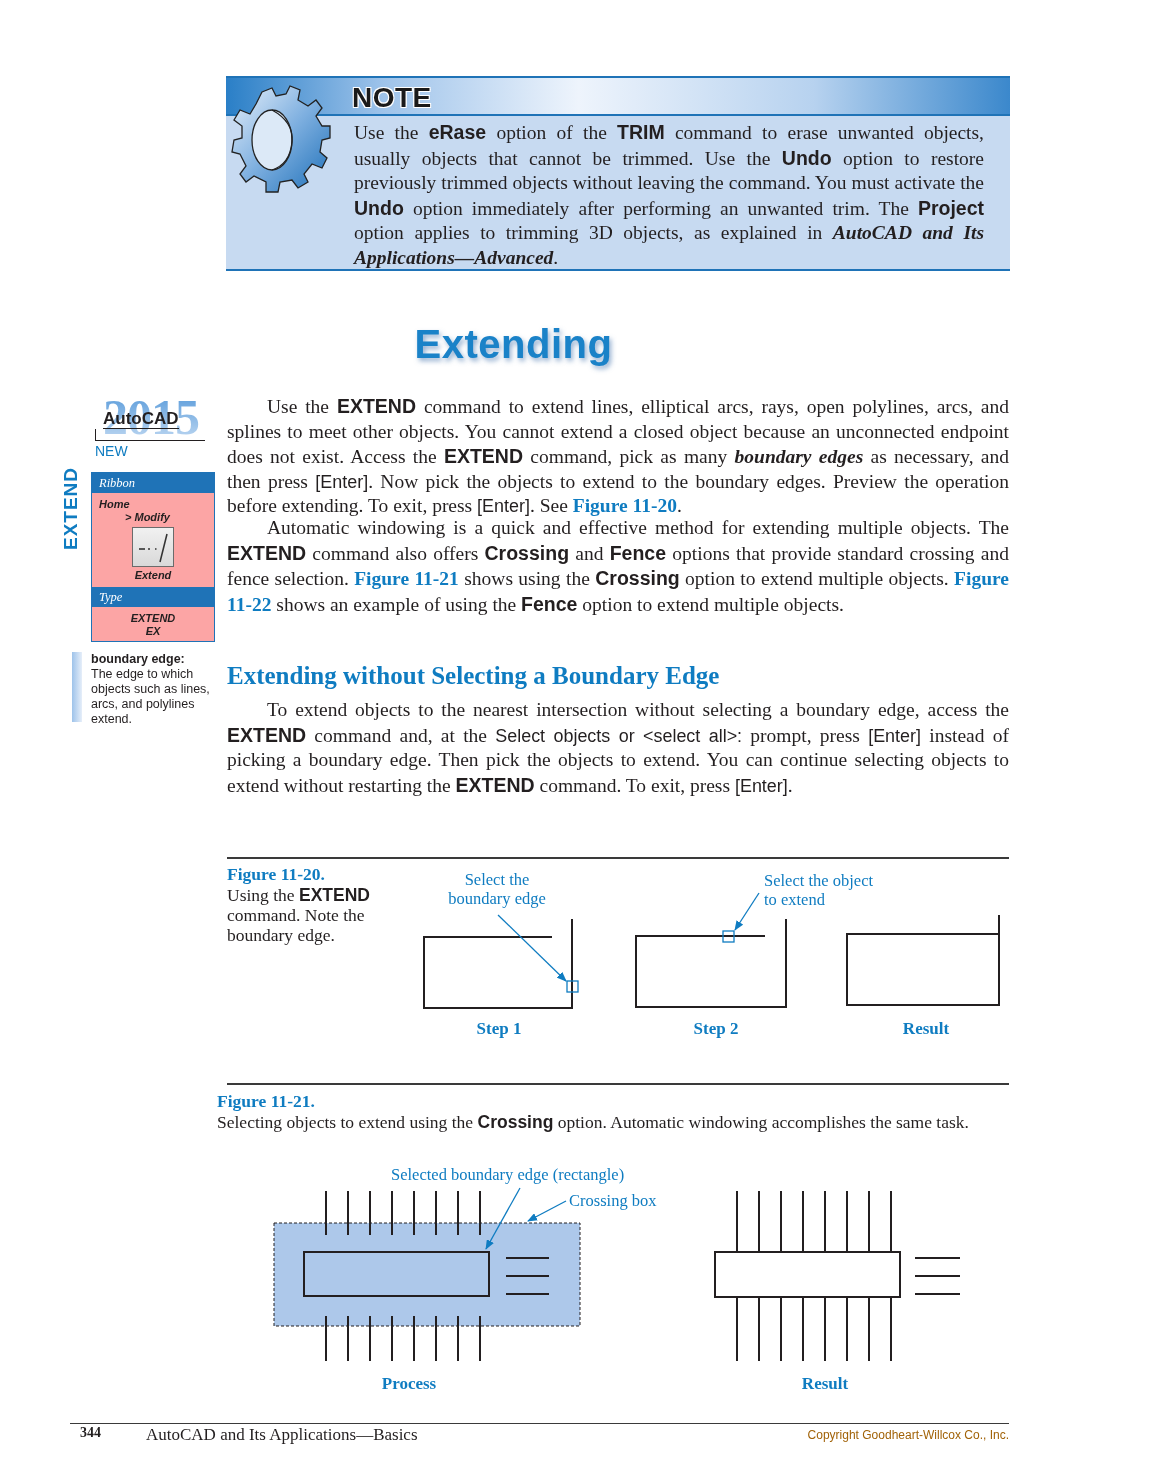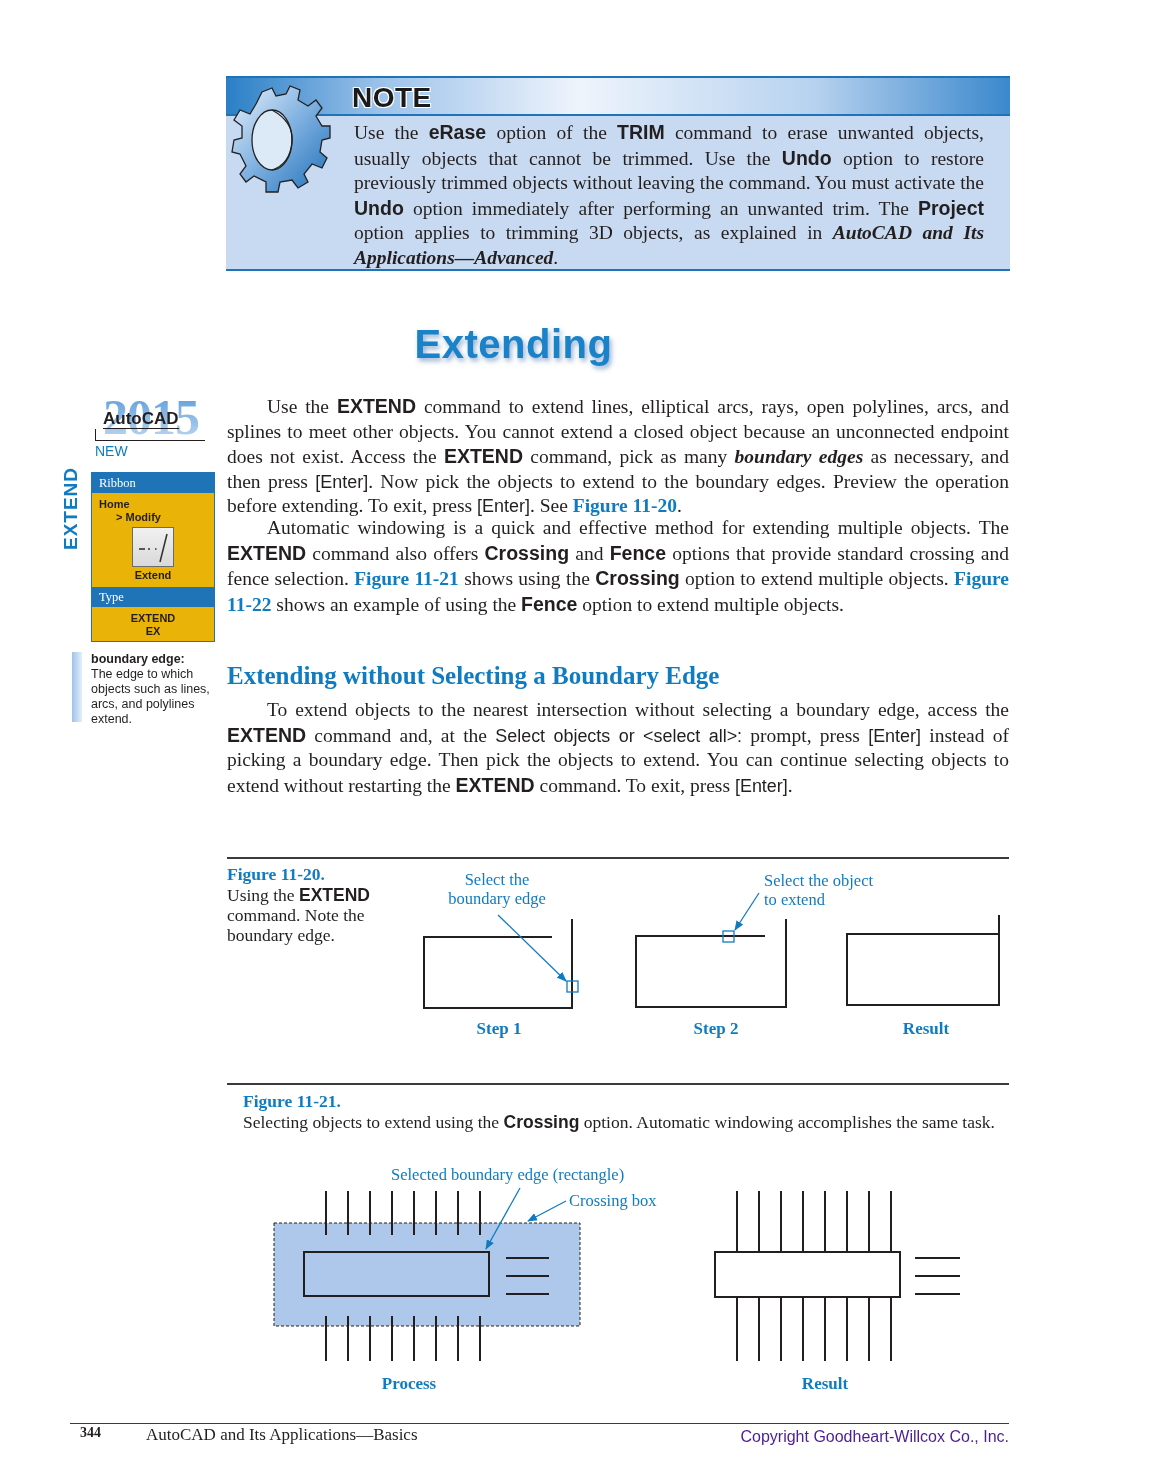--- a/index.html
+++ b/index.html
@@ -28,25 +28,25 @@
   .ac-year { position: absolute; left: 8px; top: -8px; font-family: Liberation Serif, serif; font-weight: bold; font-size: 50px; color: #7fb0e0; letter-spacing: -1px;
     background: linear-gradient(180deg, #4f95d8, #c9def4); -webkit-background-clip: text; color: transparent; }
   .ac-name { position: absolute; left: 8px; top: 13px; font-family: "Liberation Sans", sans-serif; font-weight: bold; font-size: 17px; color: #231f20; border-bottom: 1.5px solid #231f20; line-height: 19px; }
   .ac-line { position: absolute; left: 0; top: 44px; width: 110px; height: 1px; background: #231f20; }
   .ac-box-l { position: absolute; left: 0; top: 33px; width: 1px; height: 12px; background: #231f20; }
   .ac-new { position: absolute; left: 95px; top: 443px; font-family: "Liberation Sans", sans-serif; font-size: 14px; color: #0f7cc1; }
 
   .cmd-vert { position: absolute; left: 60px; top: 470px; width: 26px; height: 80px; }
   .cmd-vert span { position: absolute; left: 0; top: 0; transform: rotate(-90deg) translate(-80px, 0); transform-origin: 0 0; font-family: "Liberation Sans", sans-serif; font-weight: bold; font-size: 19px; color: #0f7cc1; letter-spacing: 1px; white-space: nowrap; }
 
-  .access { position: absolute; left: 91px; top: 472px; width: 124px; height: 170px; background: #eab308; border: 1px solid #1f73b7; }
+  .access { position: absolute; left: 91px; top: 472px; width: 124px; height: 170px; background: #fca5a5; border: 1px solid #1f73b7; font-style: italic; }
   .access-hdr { height: 20px; background: #1f73b7; color: #fff; font-family: "Liberation Serif", serif; font-size: 12.5px; padding-left: 7px; line-height: 20px; }
   .access-sub { font-family: "Liberation Sans", sans-serif; font-weight: bold; font-size: 11px; color: #231f20; line-height: 13px; }
   .access-path1 { padding: 5px 0 0 7px; }
-  .access-path2 { padding-left: 24px; }
+  .access-path2 { padding-left: 33px; }
   .extend-icon { margin: 3px auto 0; width: 42px; height: 40px; border: 1.5px solid #6b6b6b; background: linear-gradient(180deg, #f1f1f1, #d9d9d9); position: relative; }
   .access-btnlabel { text-align: center; padding-top: 2px; }
   .access-type { margin-top: 5px; }
   .access-cmds { text-align: center; padding-top: 5px; }
 
   .margin-def { position: absolute; left: 72px; top: 652px; width: 150px; }
   .margin-bar { position: absolute; left: 0; top: 0; width: 10px; height: 70px; background: linear-gradient(90deg, #9ec3ea, #e6eef9); }
   .margin-term { position: absolute; left: 19px; top: 0; font-family: "Liberation Sans", sans-serif; font-weight: bold; font-size: 12.5px; color: #231f20; }
   .margin-desc { position: absolute; left: 19px; top: 15px; width: 130px; font-family: "Liberation Sans", sans-serif; font-size: 12.5px; line-height: 15px; color: #231f20; }
 
@@ -56,30 +56,30 @@
   .p1 { top: 394px; }
   .p2 { top: 516px; }
   .subhead { position: absolute; left: 227px; top: 662px; font-family: "Liberation Serif", serif; font-weight: bold; font-size: 25px; color: #0f7cc1; }
   .p3 { top: 698px; }
 
   
   .rule { position: absolute; left: 227px; width: 782px; height: 2px; background: #3a3a3a; }
   .fig-num { font-family: "Liberation Serif", serif; font-weight: bold; color: #0f7cc1; font-size: 17.5px; }
   .fig-cap { font-family: "Liberation Serif", serif; font-size: 17.5px; color: #231f20; line-height: 20px; }
   .fig20-cap { position: absolute; left: 227px; top: 864px; width: 180px; line-height: 20.5px; }
-  .fig21-cap { position: absolute; left: 243px; top: 1091px; width: 780px; line-height: 20.5px; }
+  .fig21-cap { position: absolute; left: 217px; top: 1091px; width: 780px; line-height: 20.5px; }
   .fig-label { position: absolute; font-family: "Liberation Serif", serif; font-weight: bold; color: #0f7cc1; font-size: 17px; text-align: center; }
   .callout { position: absolute; font-family: "Liberation Serif", serif; color: #0f7cc1; font-size: 16.5px; line-height: 19px; }
   svg { position: absolute; overflow: visible; }
 
   
   .footer-rule { position: absolute; left: 70px; top: 1423px; width: 939px; height: 1px; background: #3a3a3a; }
   .page-num { position: absolute; left: 80px; top: 1425px; font-family: "Liberation Serif", serif; font-weight: bold; font-size: 14px; color: #231f20; }
   .book-title { position: absolute; left: 146px; top: 1425px; font-family: "Liberation Serif", serif; font-size: 17px; color: #231f20; }
-  .copyright { position: absolute; right: 140px; top: 1428px; font-family: "Liberation Sans", sans-serif; font-size: 16px; color: #4c1d95; }
+  .copyright { position: absolute; right: 140px; top: 1428px; font-family: "Liberation Sans", sans-serif; font-size: 12px; color: #a16207; }
 </style>
 </head>
 <body>
 
 <div class="note">
   <div class="note-head"></div>
   <svg class="note-gear" viewBox="0 0 100 116" width="100" height="116">
     <defs>
       <linearGradient id="gg" x1="0" y1="0" x2="1" y2="1">
         <stop offset="0" stop-color="#e8f1fb"></stop>

